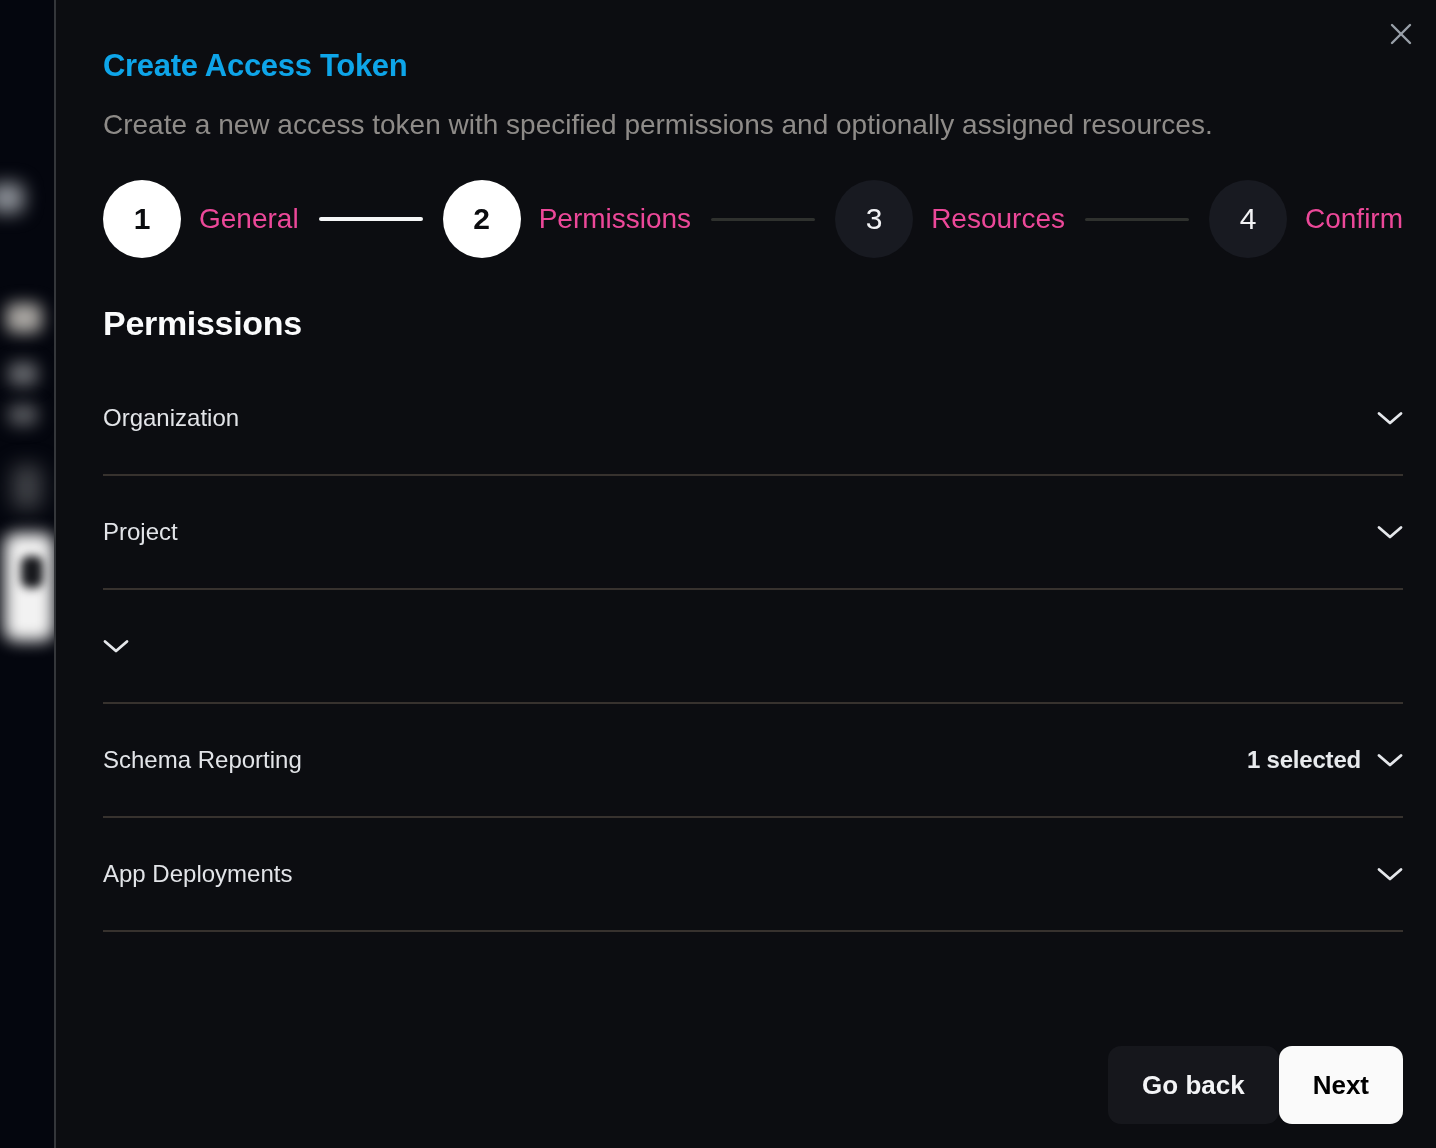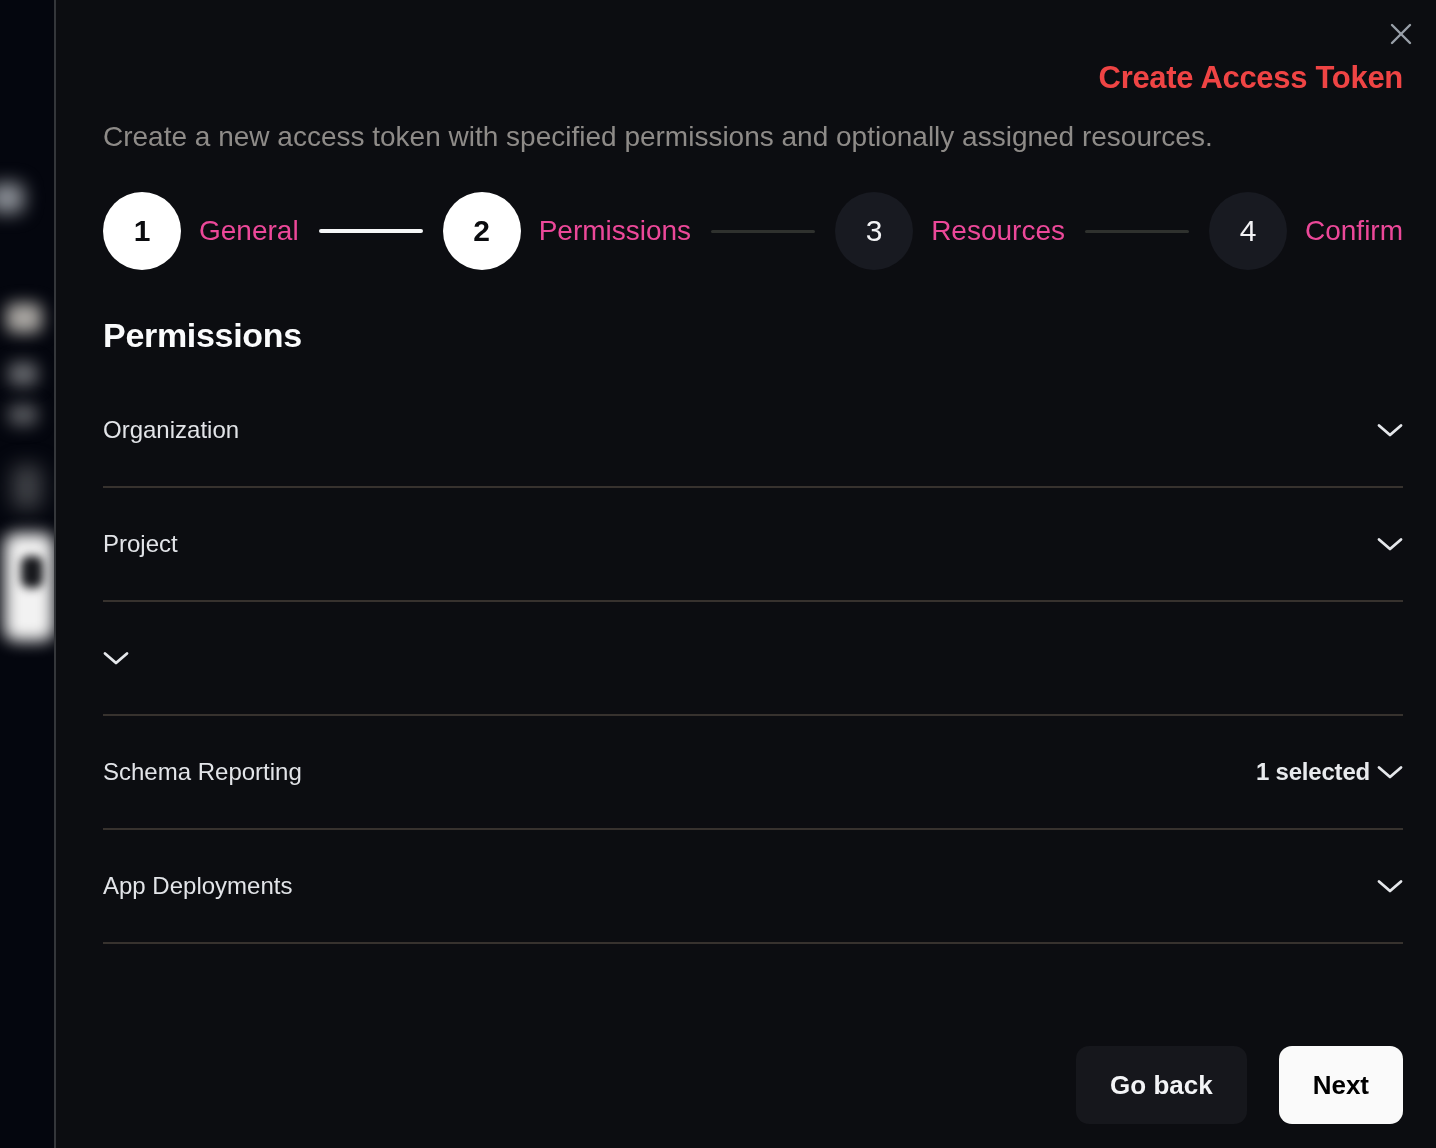--- a/index.html
+++ b/index.html
@@ -29,24 +29,23 @@
     border-left:2px solid #34363a;
     padding:0 33px 0 47px;
   }
   .close-btn {
     position:absolute; top:18px; right:19px;
     width:32px; height:32px;
     display:flex; align-items:center; justify-content:center;
     cursor:pointer; background:none; border:none;
   }
   .modal-title {
-    margin-top:60px;
+    margin-top:48px;
     font-size:31px; font-weight:bold; letter-spacing:-0.3px;
-    color:#ef4444;
-    text-align:right;
+    color:#0ea5e9;
   }
   .modal-subtitle {
     margin-top:26px;
     font-size:28px; line-height:30px;
     color:#8e8b88;
   }
 
   
   .stepper {
     margin-top:40px; height:78px;
@@ -72,29 +71,29 @@
     color:#fafbfc;
   }
   .perm-list { margin-top:19px; }
   .perm-row {
     height:114px;
     display:flex; align-items:center; justify-content:space-between;
     border-bottom:2px solid #37322e;
     cursor:pointer;
   }
   .perm-label { font-size:24px; color:#e2e4e8; }
-  .perm-right { display:flex; align-items:center; gap:7px; }
+  .perm-right { display:flex; align-items:center; gap:16px; }
   .perm-badge { font-size:24px; font-weight:bold; color:#e8eaed; letter-spacing:-0.2px; }
   .perm-badge:empty { display:none; }
   .chevron-wrap { display:flex; align-items:center; }
 
   
   .footer {
     position:absolute; right:33px; bottom:24px;
-    display:flex; gap:32px;
+    display:flex; 
   }
   .btn {
     height:78px; border:none; border-radius:13px;
     font-family:inherit; font-size:26px; font-weight:bold;
     padding:0 34px; cursor:pointer;
     display:flex; align-items:center; justify-content:center;
   }
   .btn-secondary { background:#16171c; color:#f3f4f6; }
   .btn-primary   { background:#fafafa; color:#000000; }
 </style>

